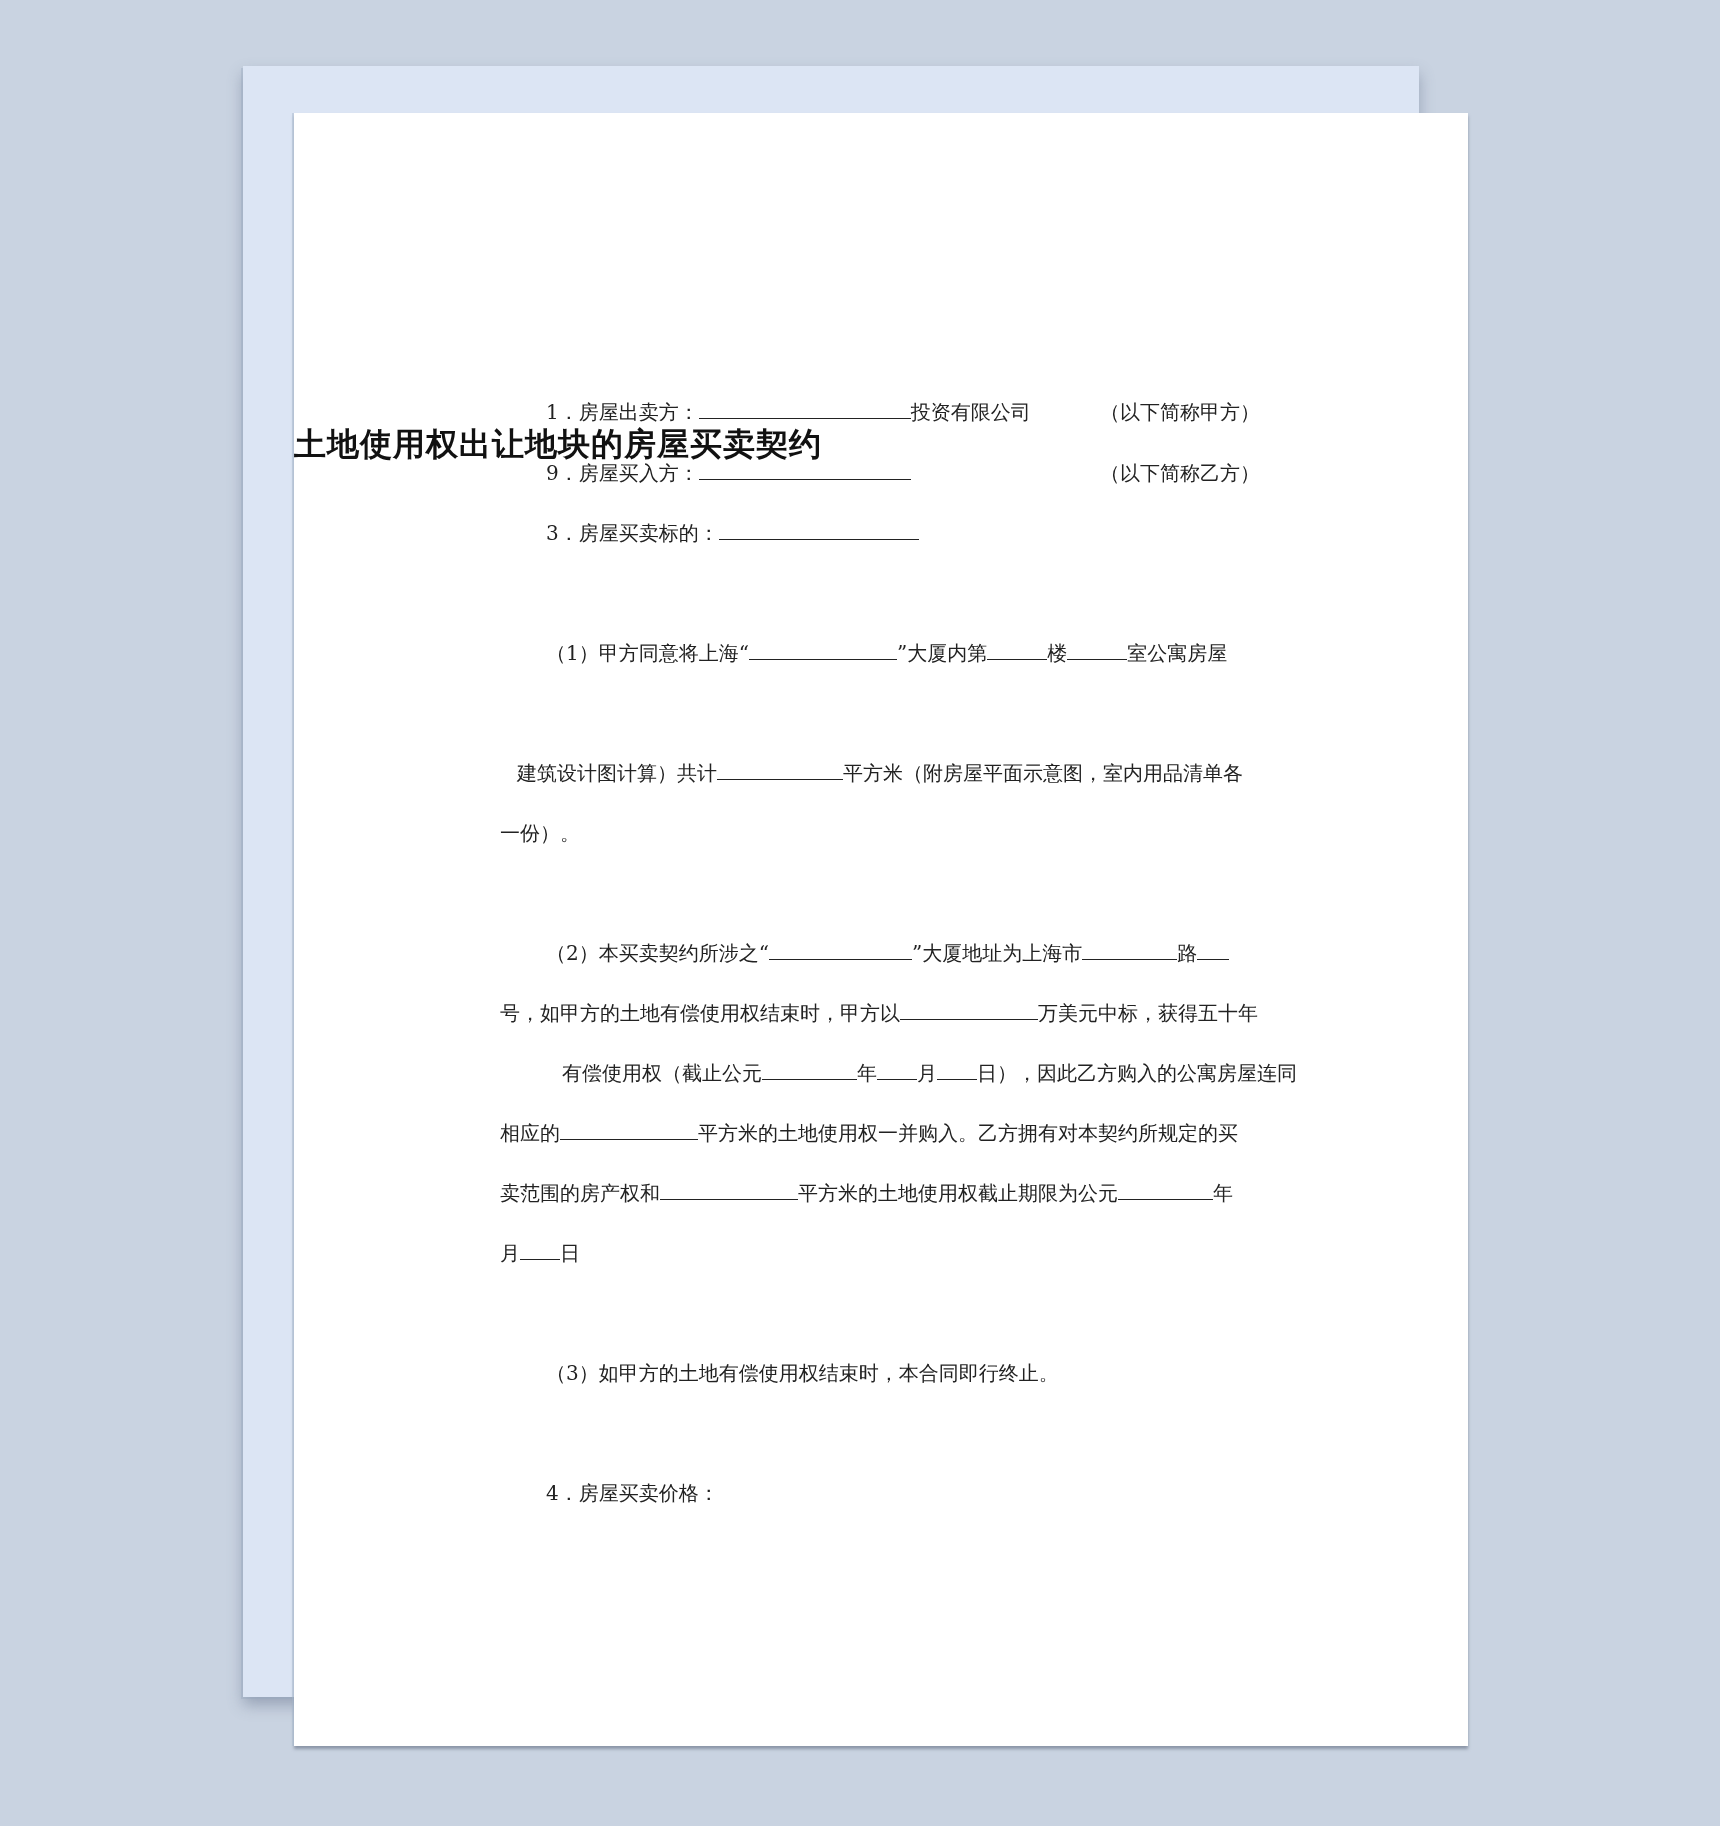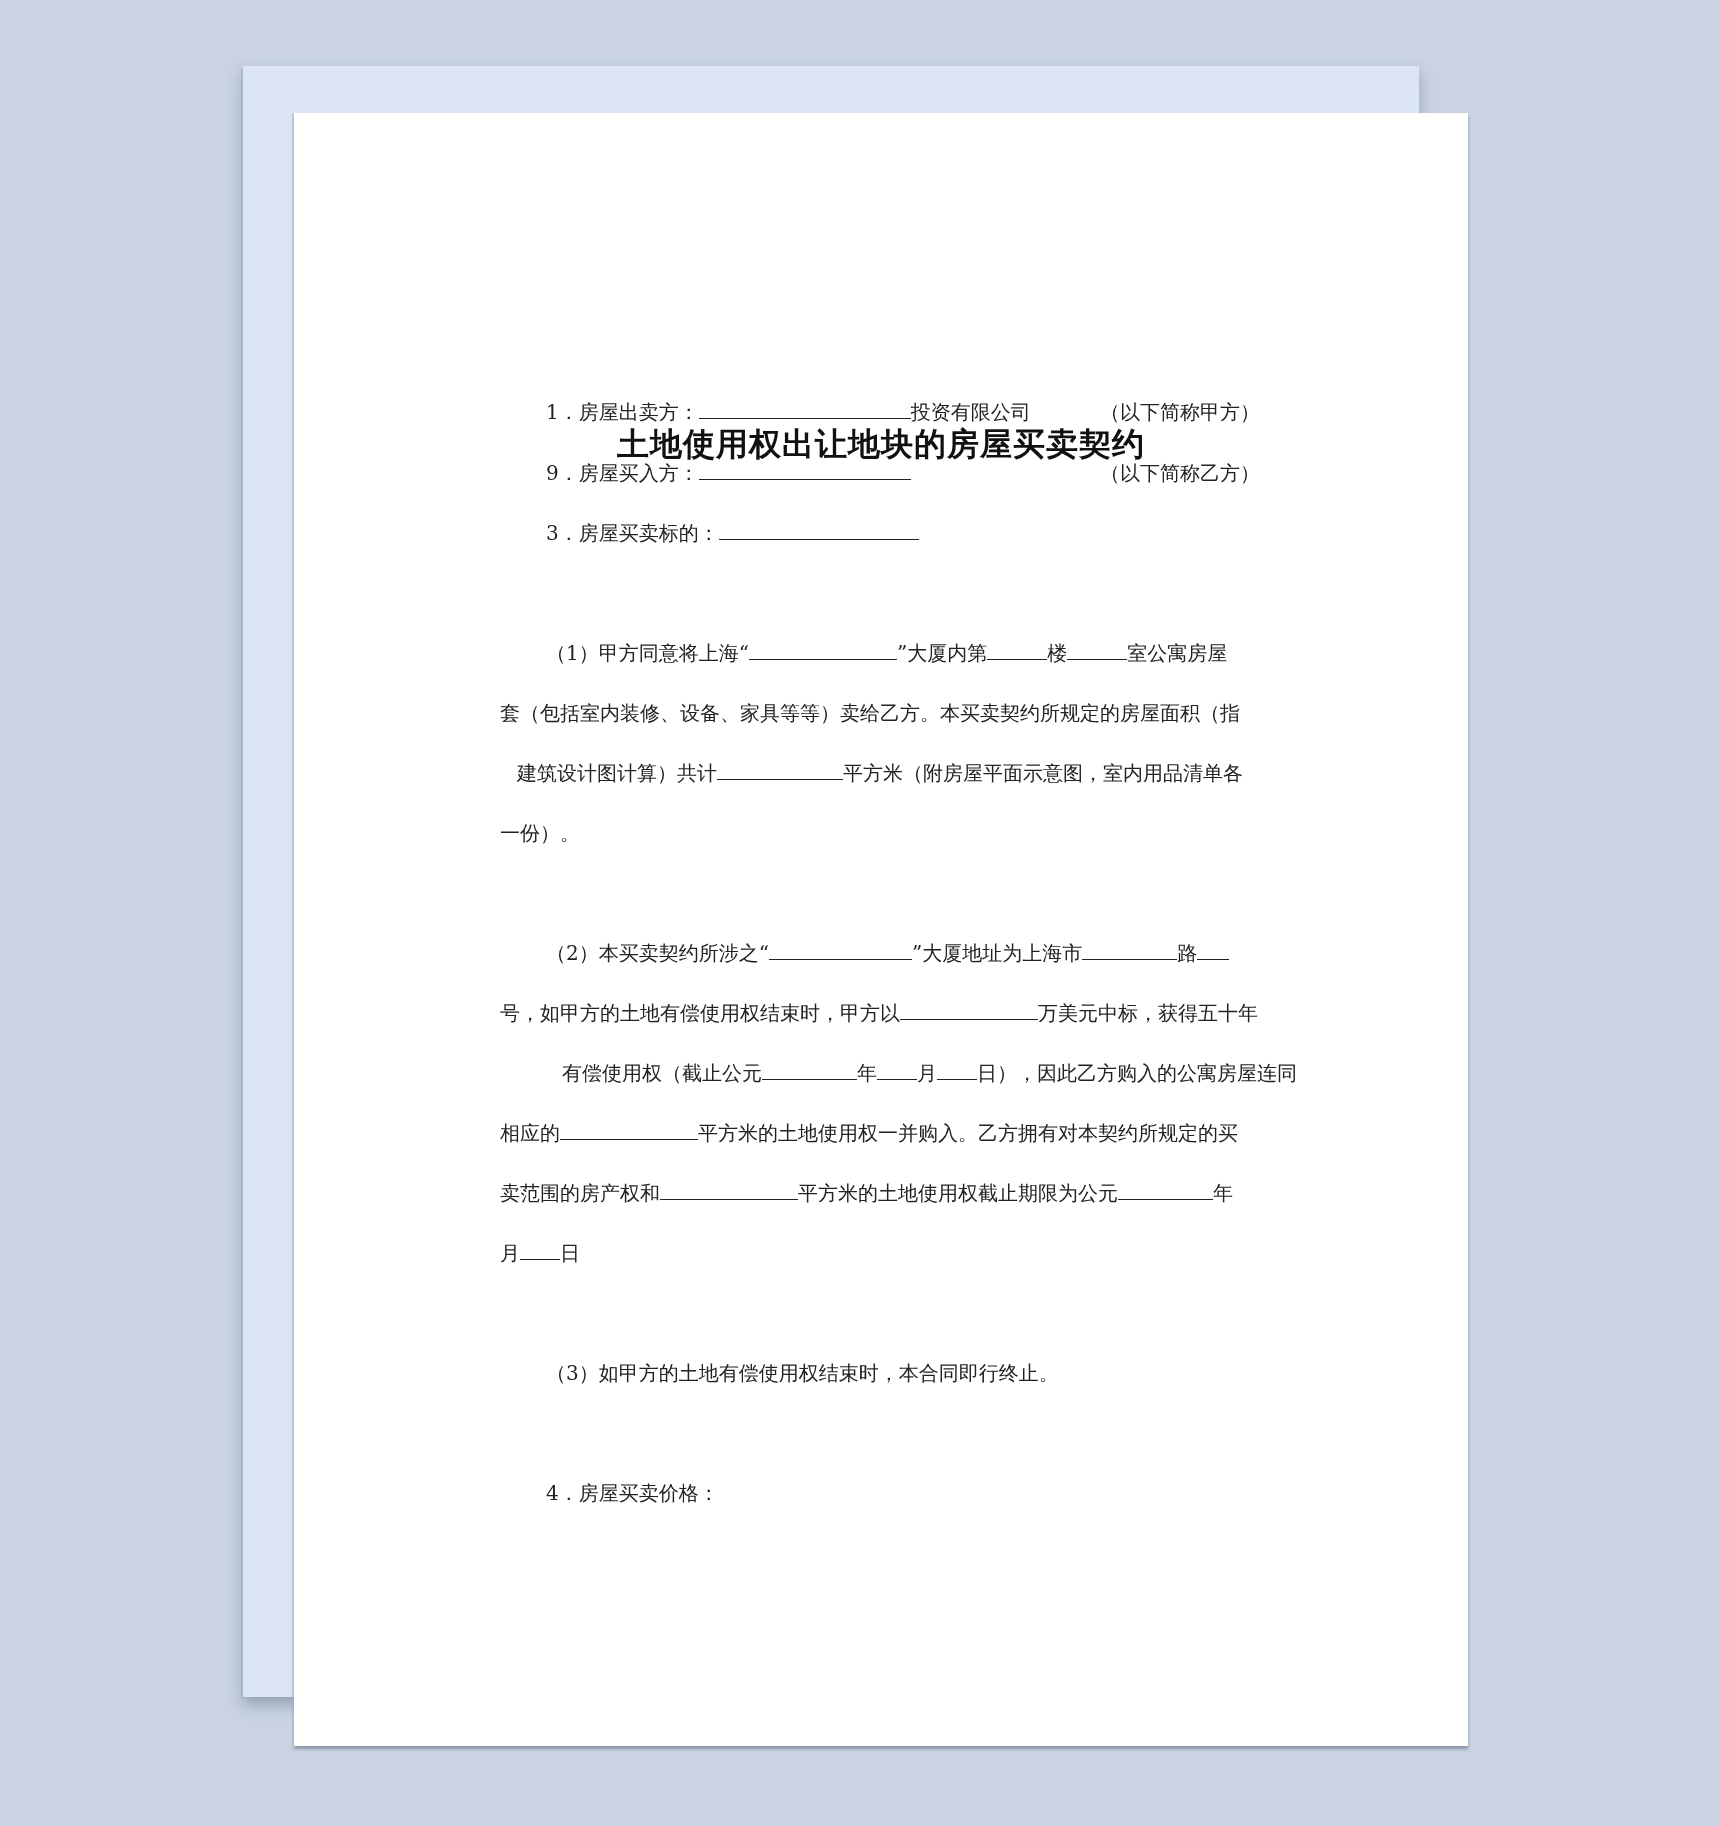--- a/index.html
+++ b/index.html
@@ -11,21 +11,21 @@
     position:absolute; left:243px; top:66px; width:1176px; height:1631px;
     background:#dce5f4;
     box-shadow: -2px 2px 0 rgba(150,165,190,0.35), 0 8px 14px rgba(90,105,130,0.45);
   }
   .page {
     position:absolute; left:294px; top:113px; width:1174px; height:1633px;
     background:#ffffff;
     box-shadow: -2px 0 0 rgba(170,185,205,0.5), 0 3px 3px rgba(90,100,120,0.55);
   }
   .title {
-    position:absolute; left:0; width:100%; top:310px; text-align:center;
+    position:absolute; left:0; width:100%; top:310px; text-align:left;
     font-family:"DejaVu Sans","Liberation Sans",sans-serif;
     font-size:32px; font-weight:bold; color:#111; letter-spacing:1px;
   }
   .line {
     position:absolute; font-size:20px; color:#222; white-space:nowrap; line-height:28px;
   }
   .blank {
     display:inline-block; border-bottom:1.5px solid #222; height:20px; vertical-align:baseline;
   }
 </style>
@@ -48,21 +48,20 @@
   </div>
   <div class="line" style="left:806px; top:346px;">（以下简称乙方）</div>
 
   <div class="line" style="left:252px; top:406px;">
     <span>3．房屋买卖标的：</span><span class="blank" style="width:200px;"></span>
   </div>
 
   <div class="line" style="left:252px; top:526px;">
     <span>（1）甲方同意将上海“</span><span class="blank" style="width:148px;"></span><span>”大厦内第</span><span class="blank" style="width:60px;"></span><span>楼</span><span class="blank" style="width:60px;"></span><span>室公寓房屋</span>
   </div>
-  <div class="line" style="left:206px; top:586px;">套（包括室内装修、设备、家具等等）卖给乙方。本买卖契约所规定的房屋面积（指</div>
   <div class="line" style="left:206px; top:646px;margin-left:17px;">
     <span>建筑设计图计算）共计</span><span class="blank" style="width:126px;"></span><span>平方米（附房屋平面示意图，室内用品清单各</span>
   </div>
   <div class="line" style="left:206px; top:706px;">一份）。</div>
 
   <div class="line" style="left:252px; top:826px;">
     <span>（2）本买卖契约所涉之“</span><span class="blank" style="width:143px;"></span><span>”大厦地址为上海市</span><span class="blank" style="width:95px;"></span><span>路</span><span class="blank" style="width:32px;"></span>
   </div>
   <div class="line" style="left:206px; top:886px;">
     <span>号，如甲方的土地有偿使用权结束时，甲方以</span><span class="blank" style="width:138px;"></span><span>万美元中标，获得五十年</span>

